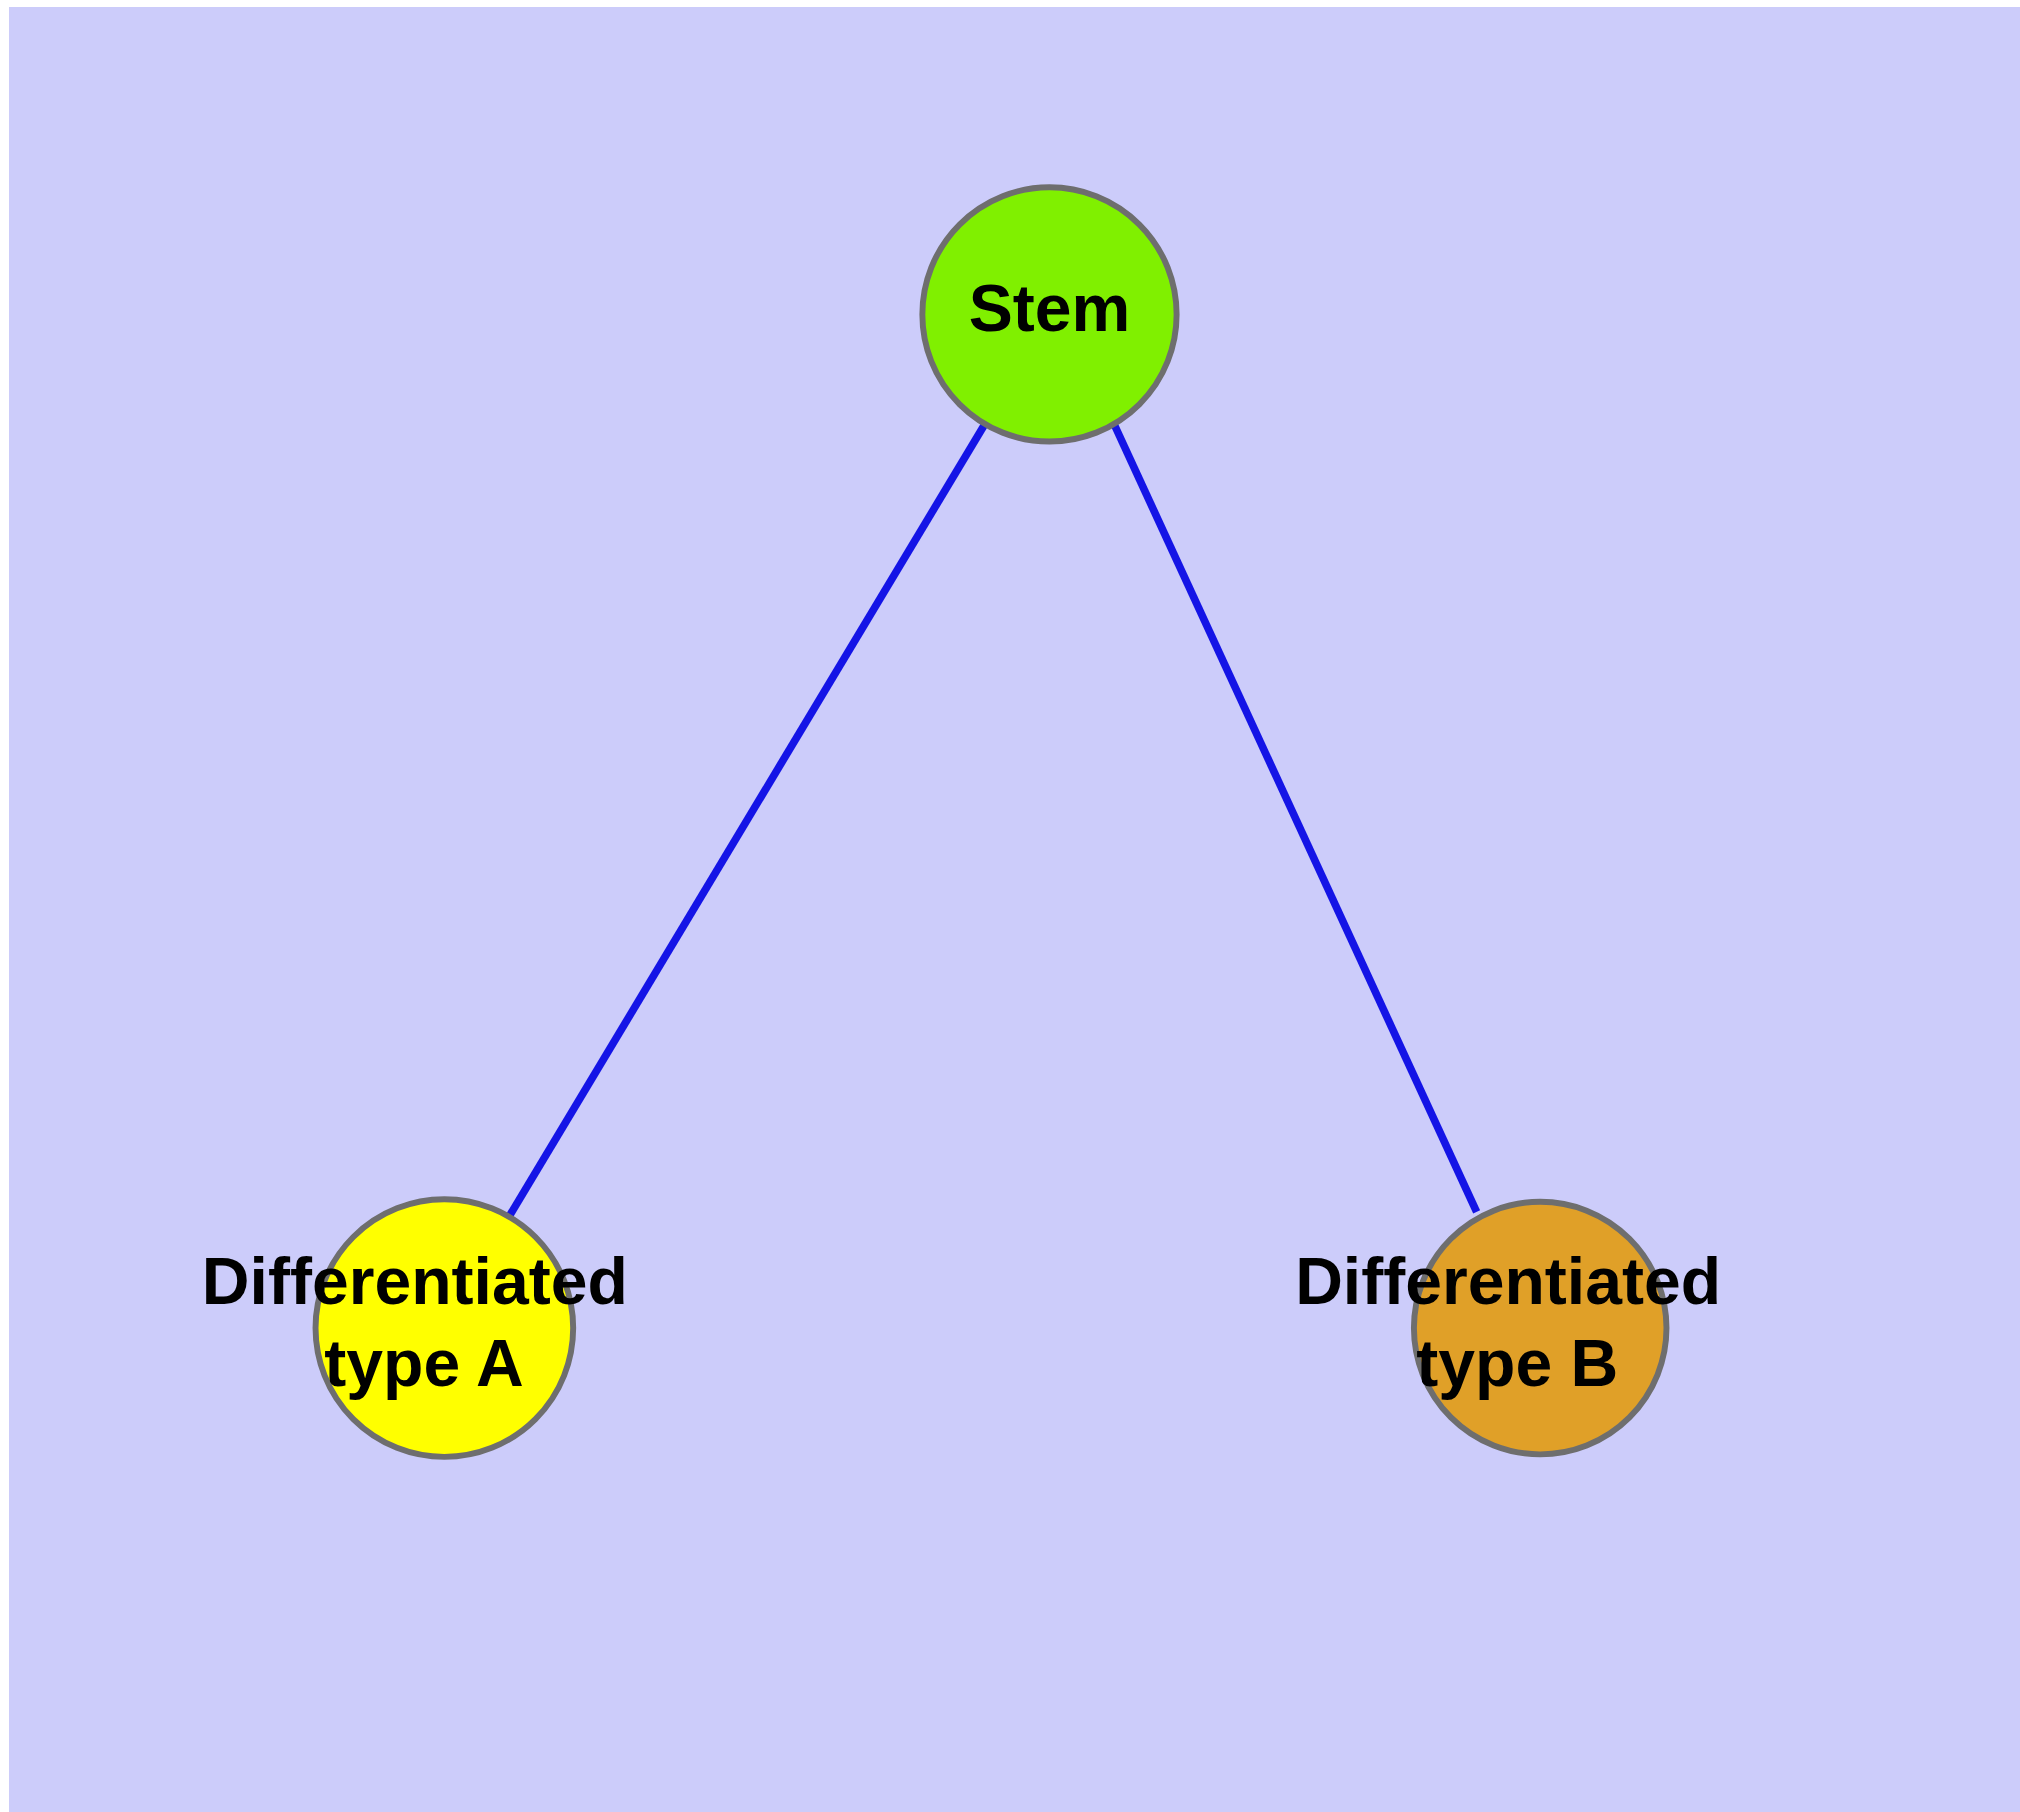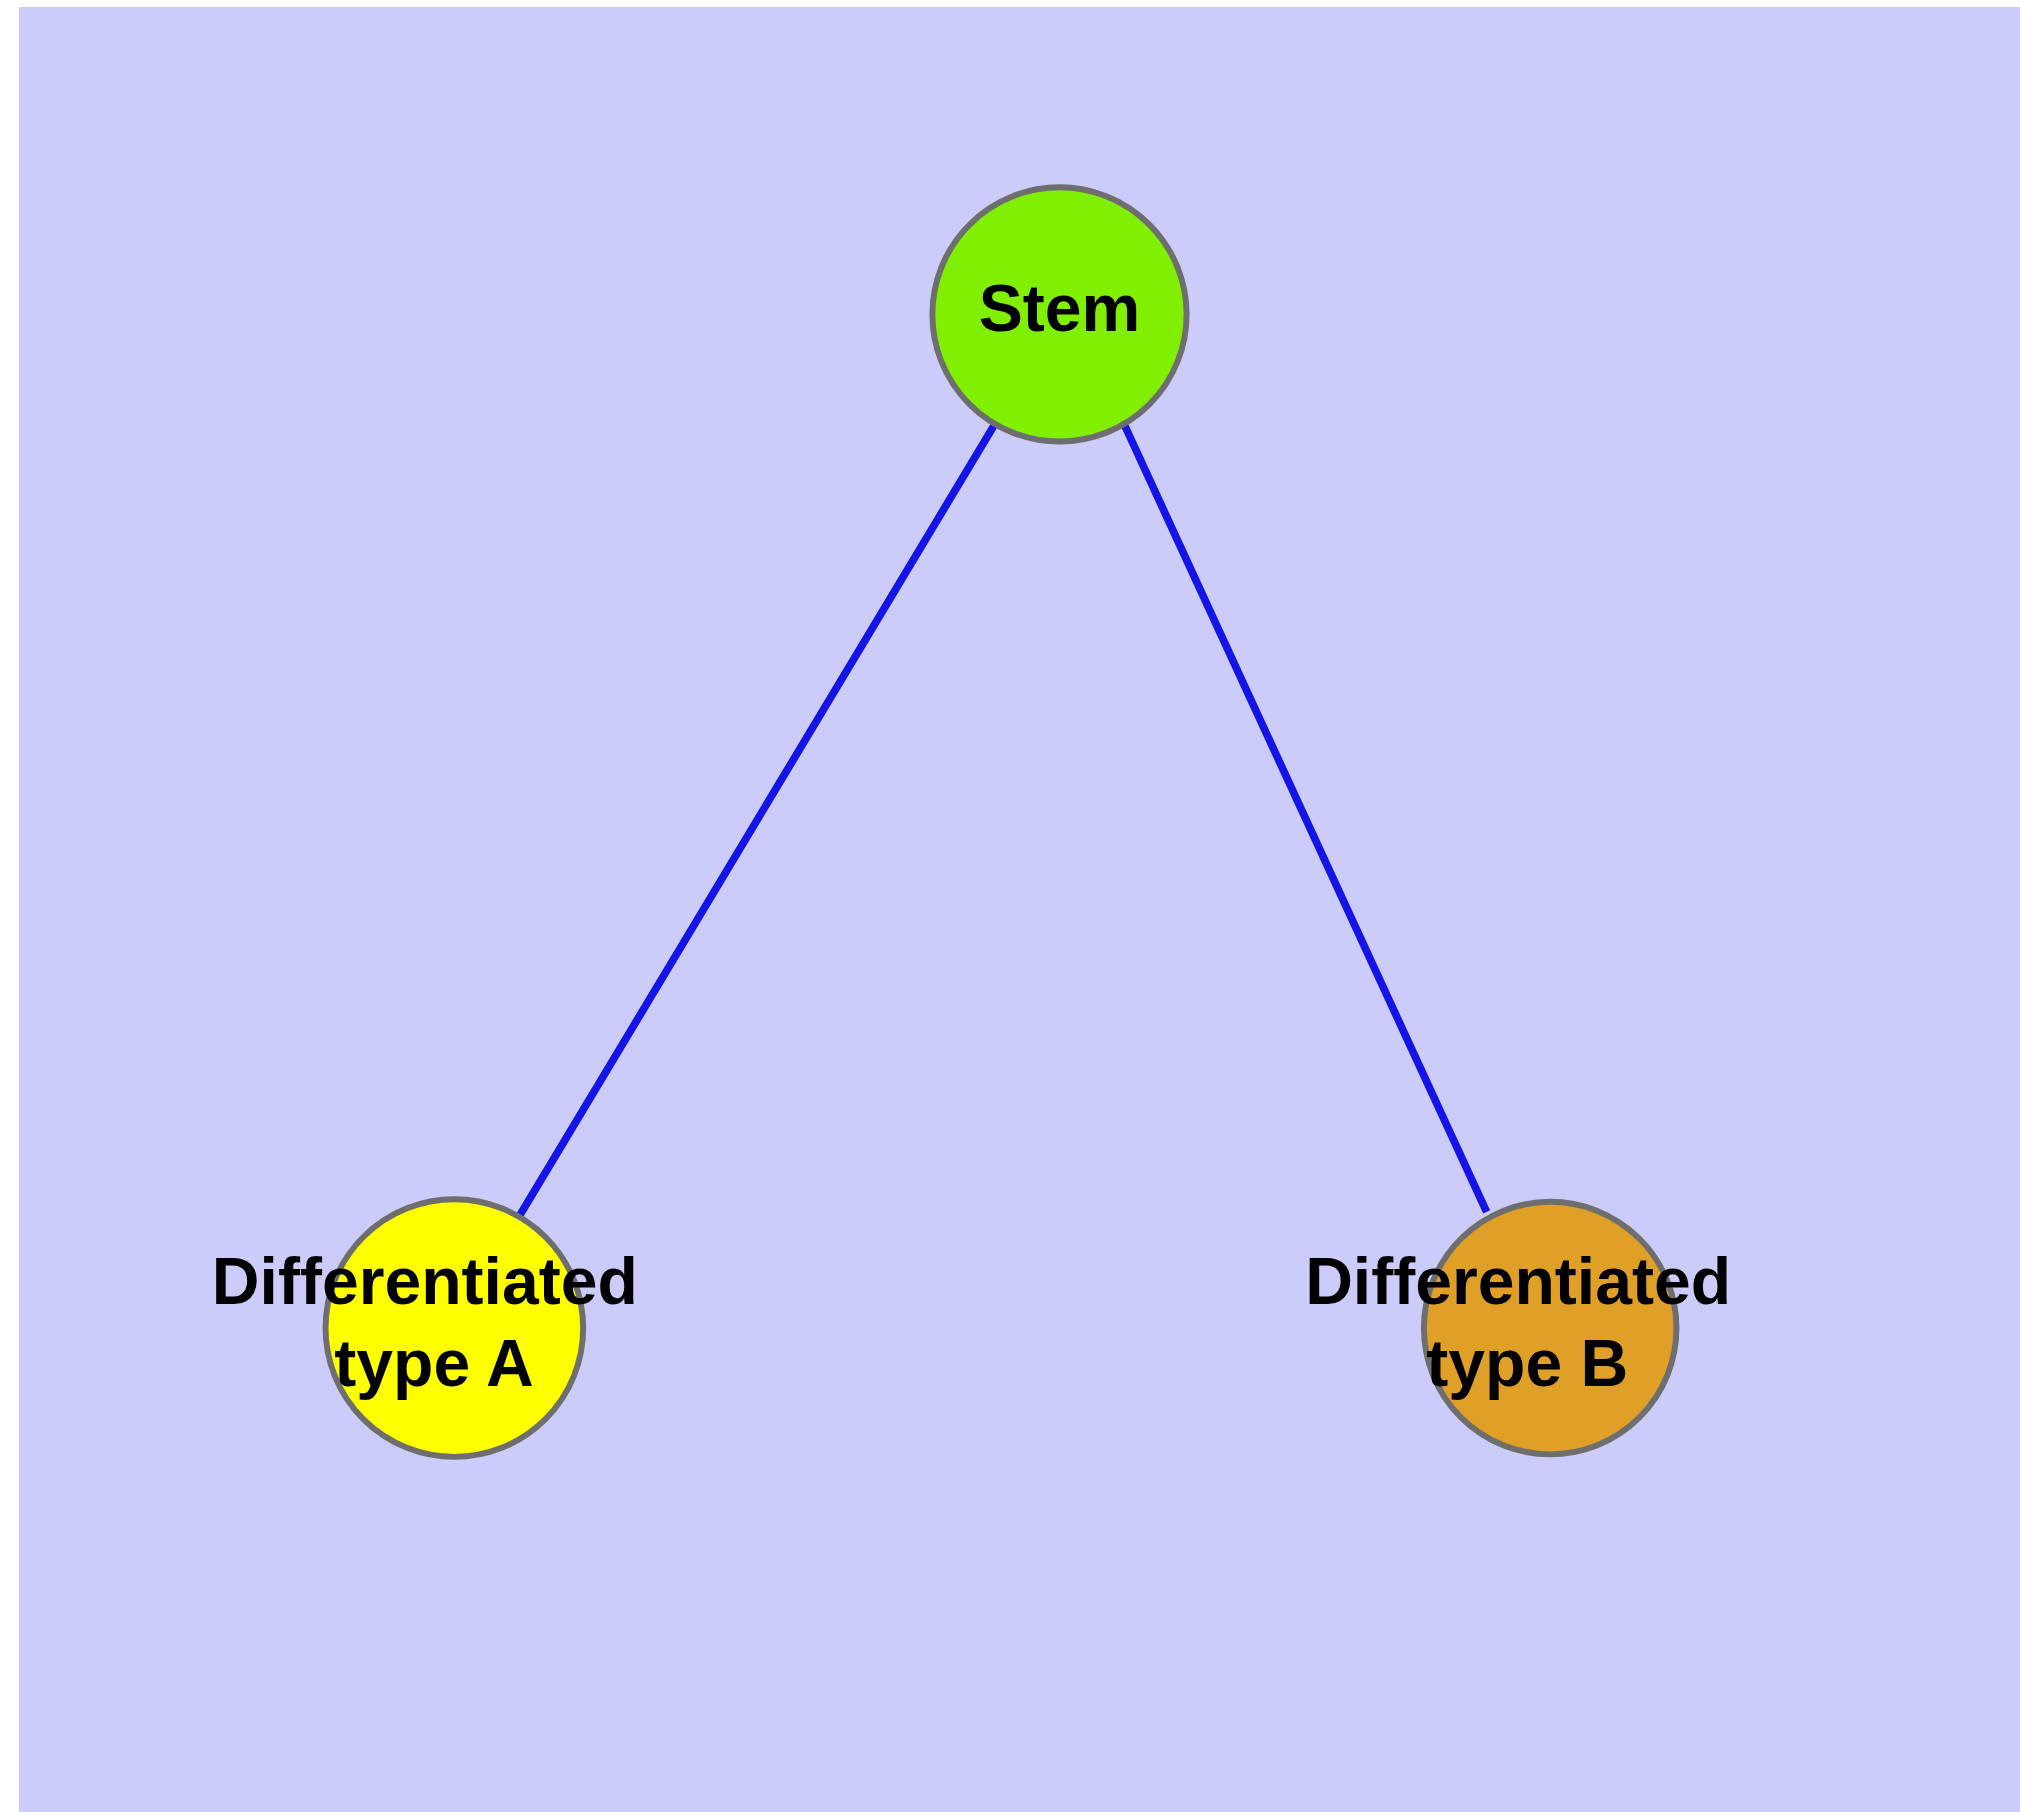--- a/index.html
+++ b/index.html
@@ -34,21 +34,21 @@
     text-anchor: middle;
     dominant-baseline: middle;
   }
   .plot-bg {
     shape-rendering: crispEdges;
   }
 </style>
 </head>
 <body style="width: 2021px; height: 1812px; background: rgb(255, 255, 255);">
 
-<div id="graph-canvas" style="width: 1923px; height: 1812px; margin-left: 10px;">
+<div id="graph-canvas" style="width: 1923px; height: 1812px;">
   <svg id="graph-svg" viewBox="0 0 2384 2138" xmlns="http://www.w3.org/2000/svg" style="width: 2021px; height: 1812px;">
 
     <rect class="plot-bg" id="bg-rect" x="10" y="8" width="2374" height="2130" fill="#ccccfa"></rect>
 
     <g>
       <line id="edge-0" x1="1162" y1="500" x2="600" y2="1436" stroke="#1414e6" stroke-width="9" stroke-linecap="butt"></line>
       <line id="edge-1" x1="1314" y1="500" x2="1742" y2="1430" stroke="#1414e6" stroke-width="9" stroke-linecap="butt"></line>
     </g>
 
     <g>

